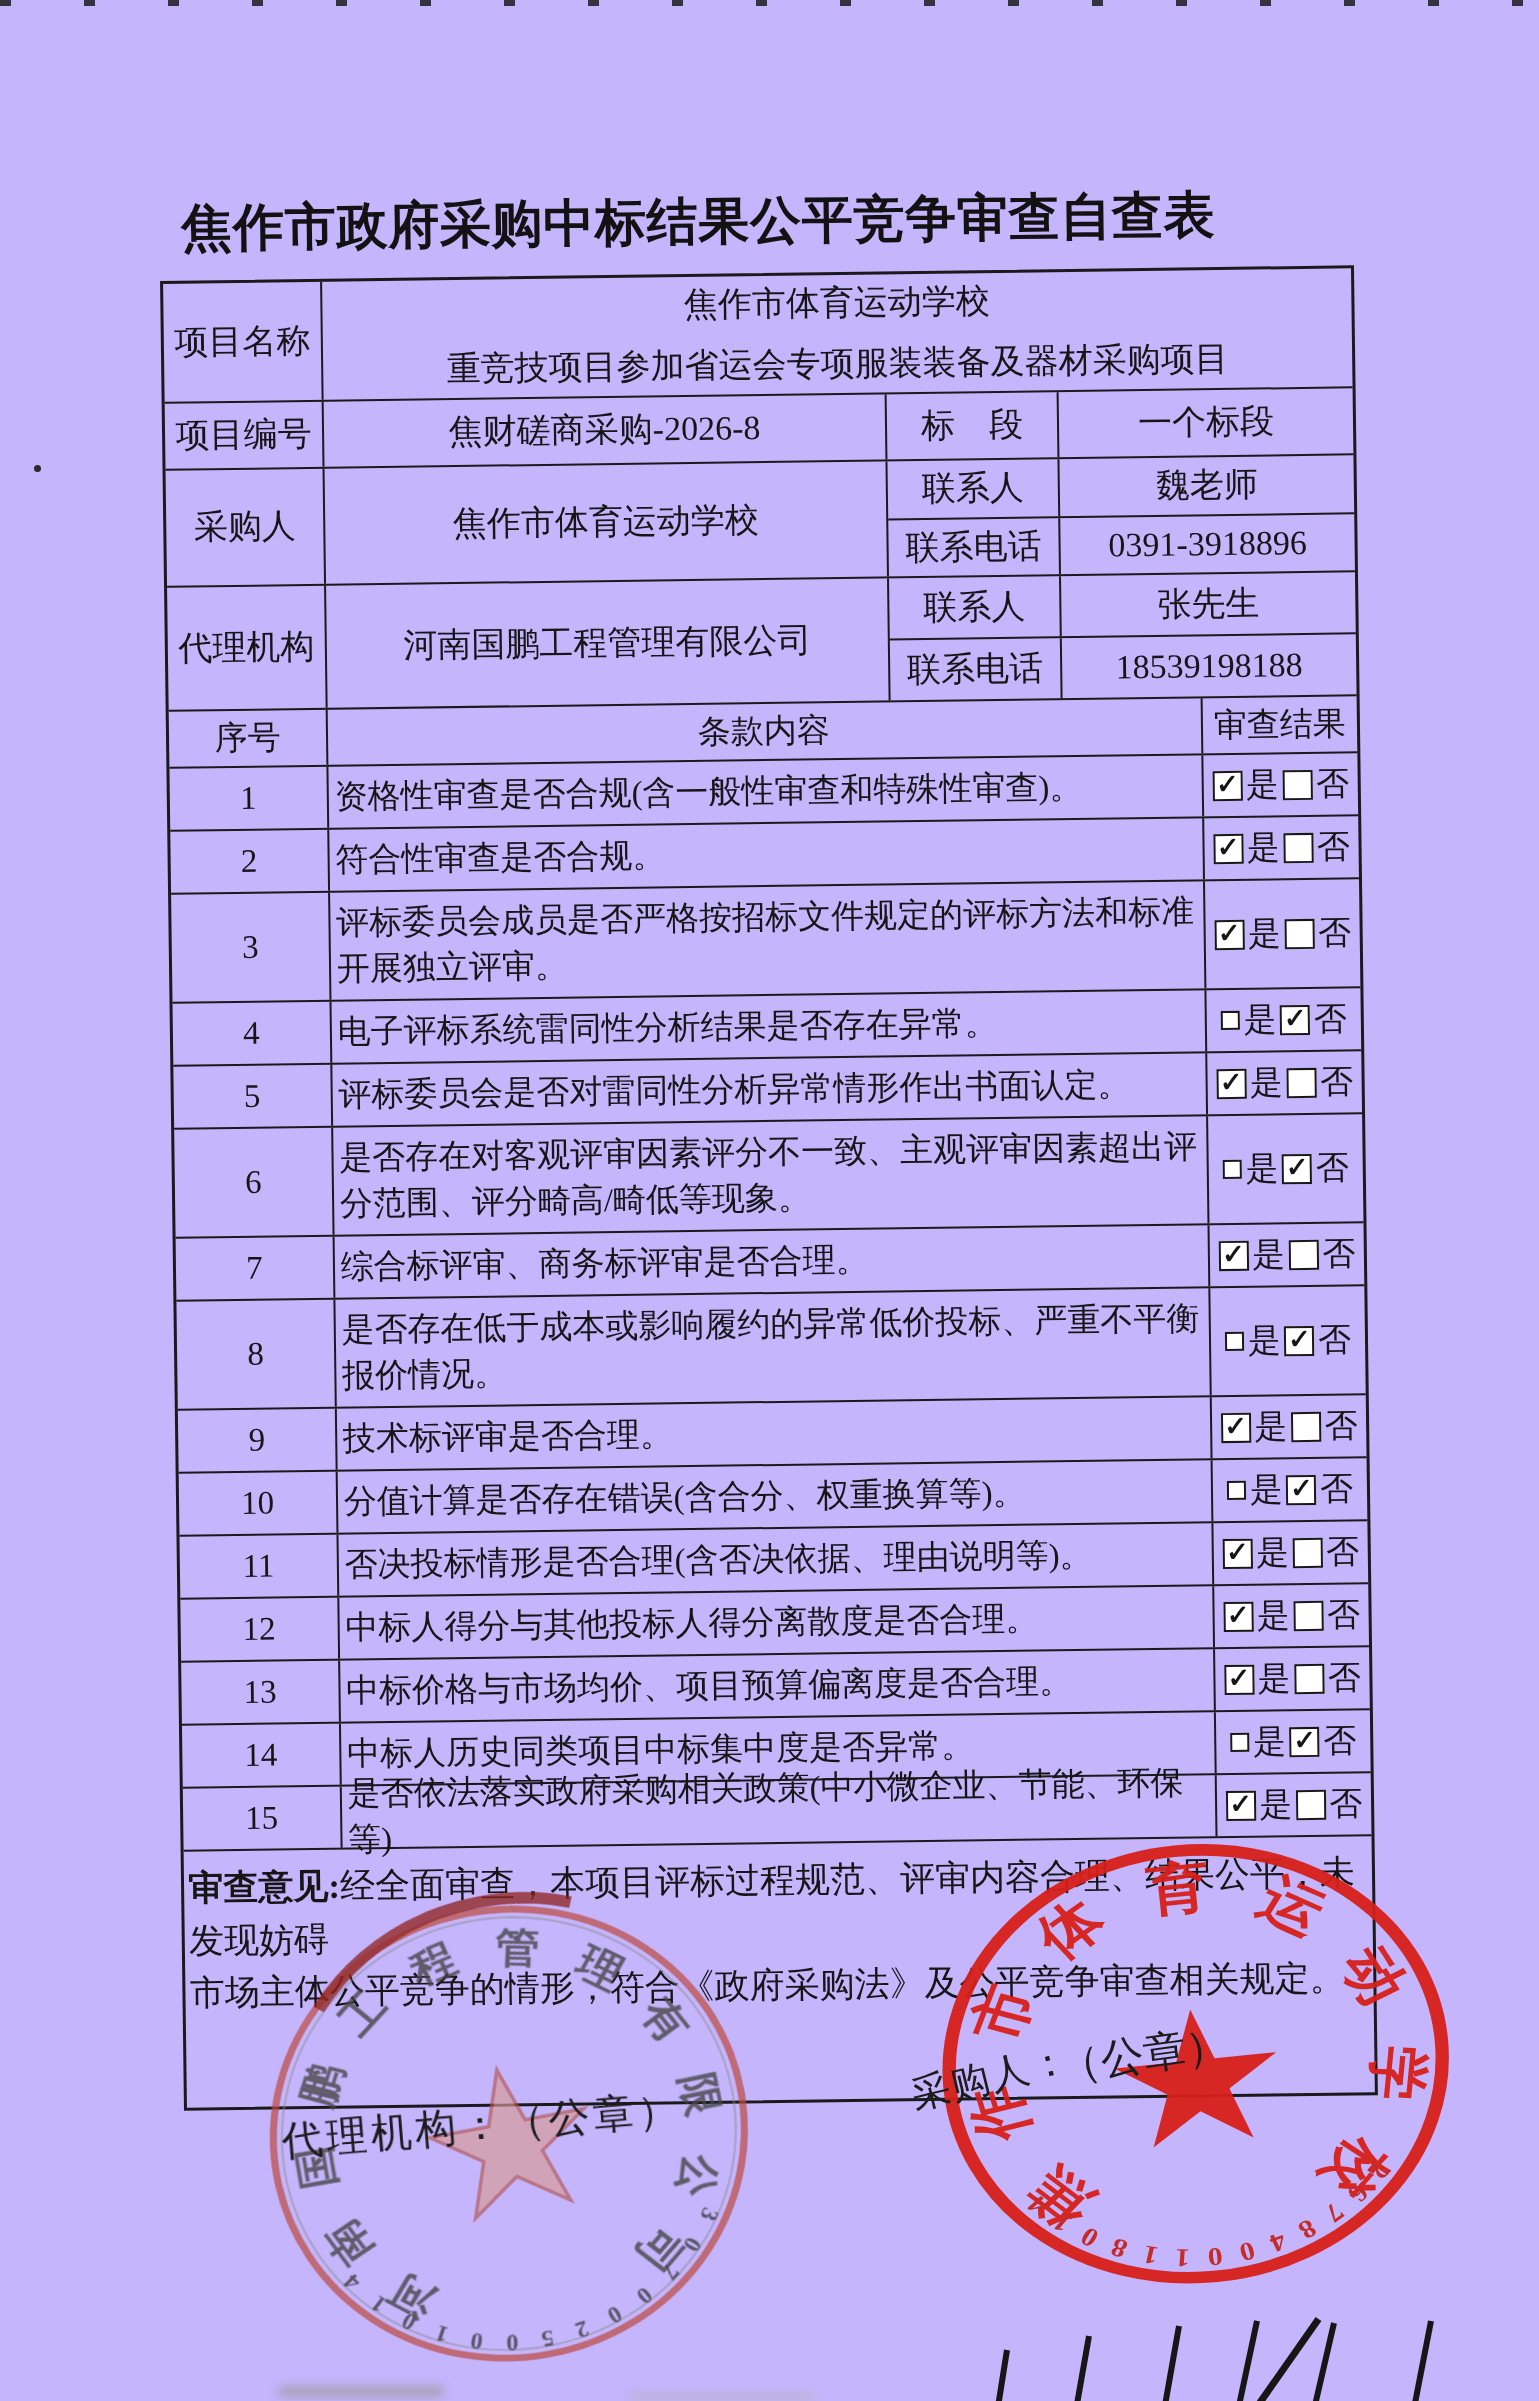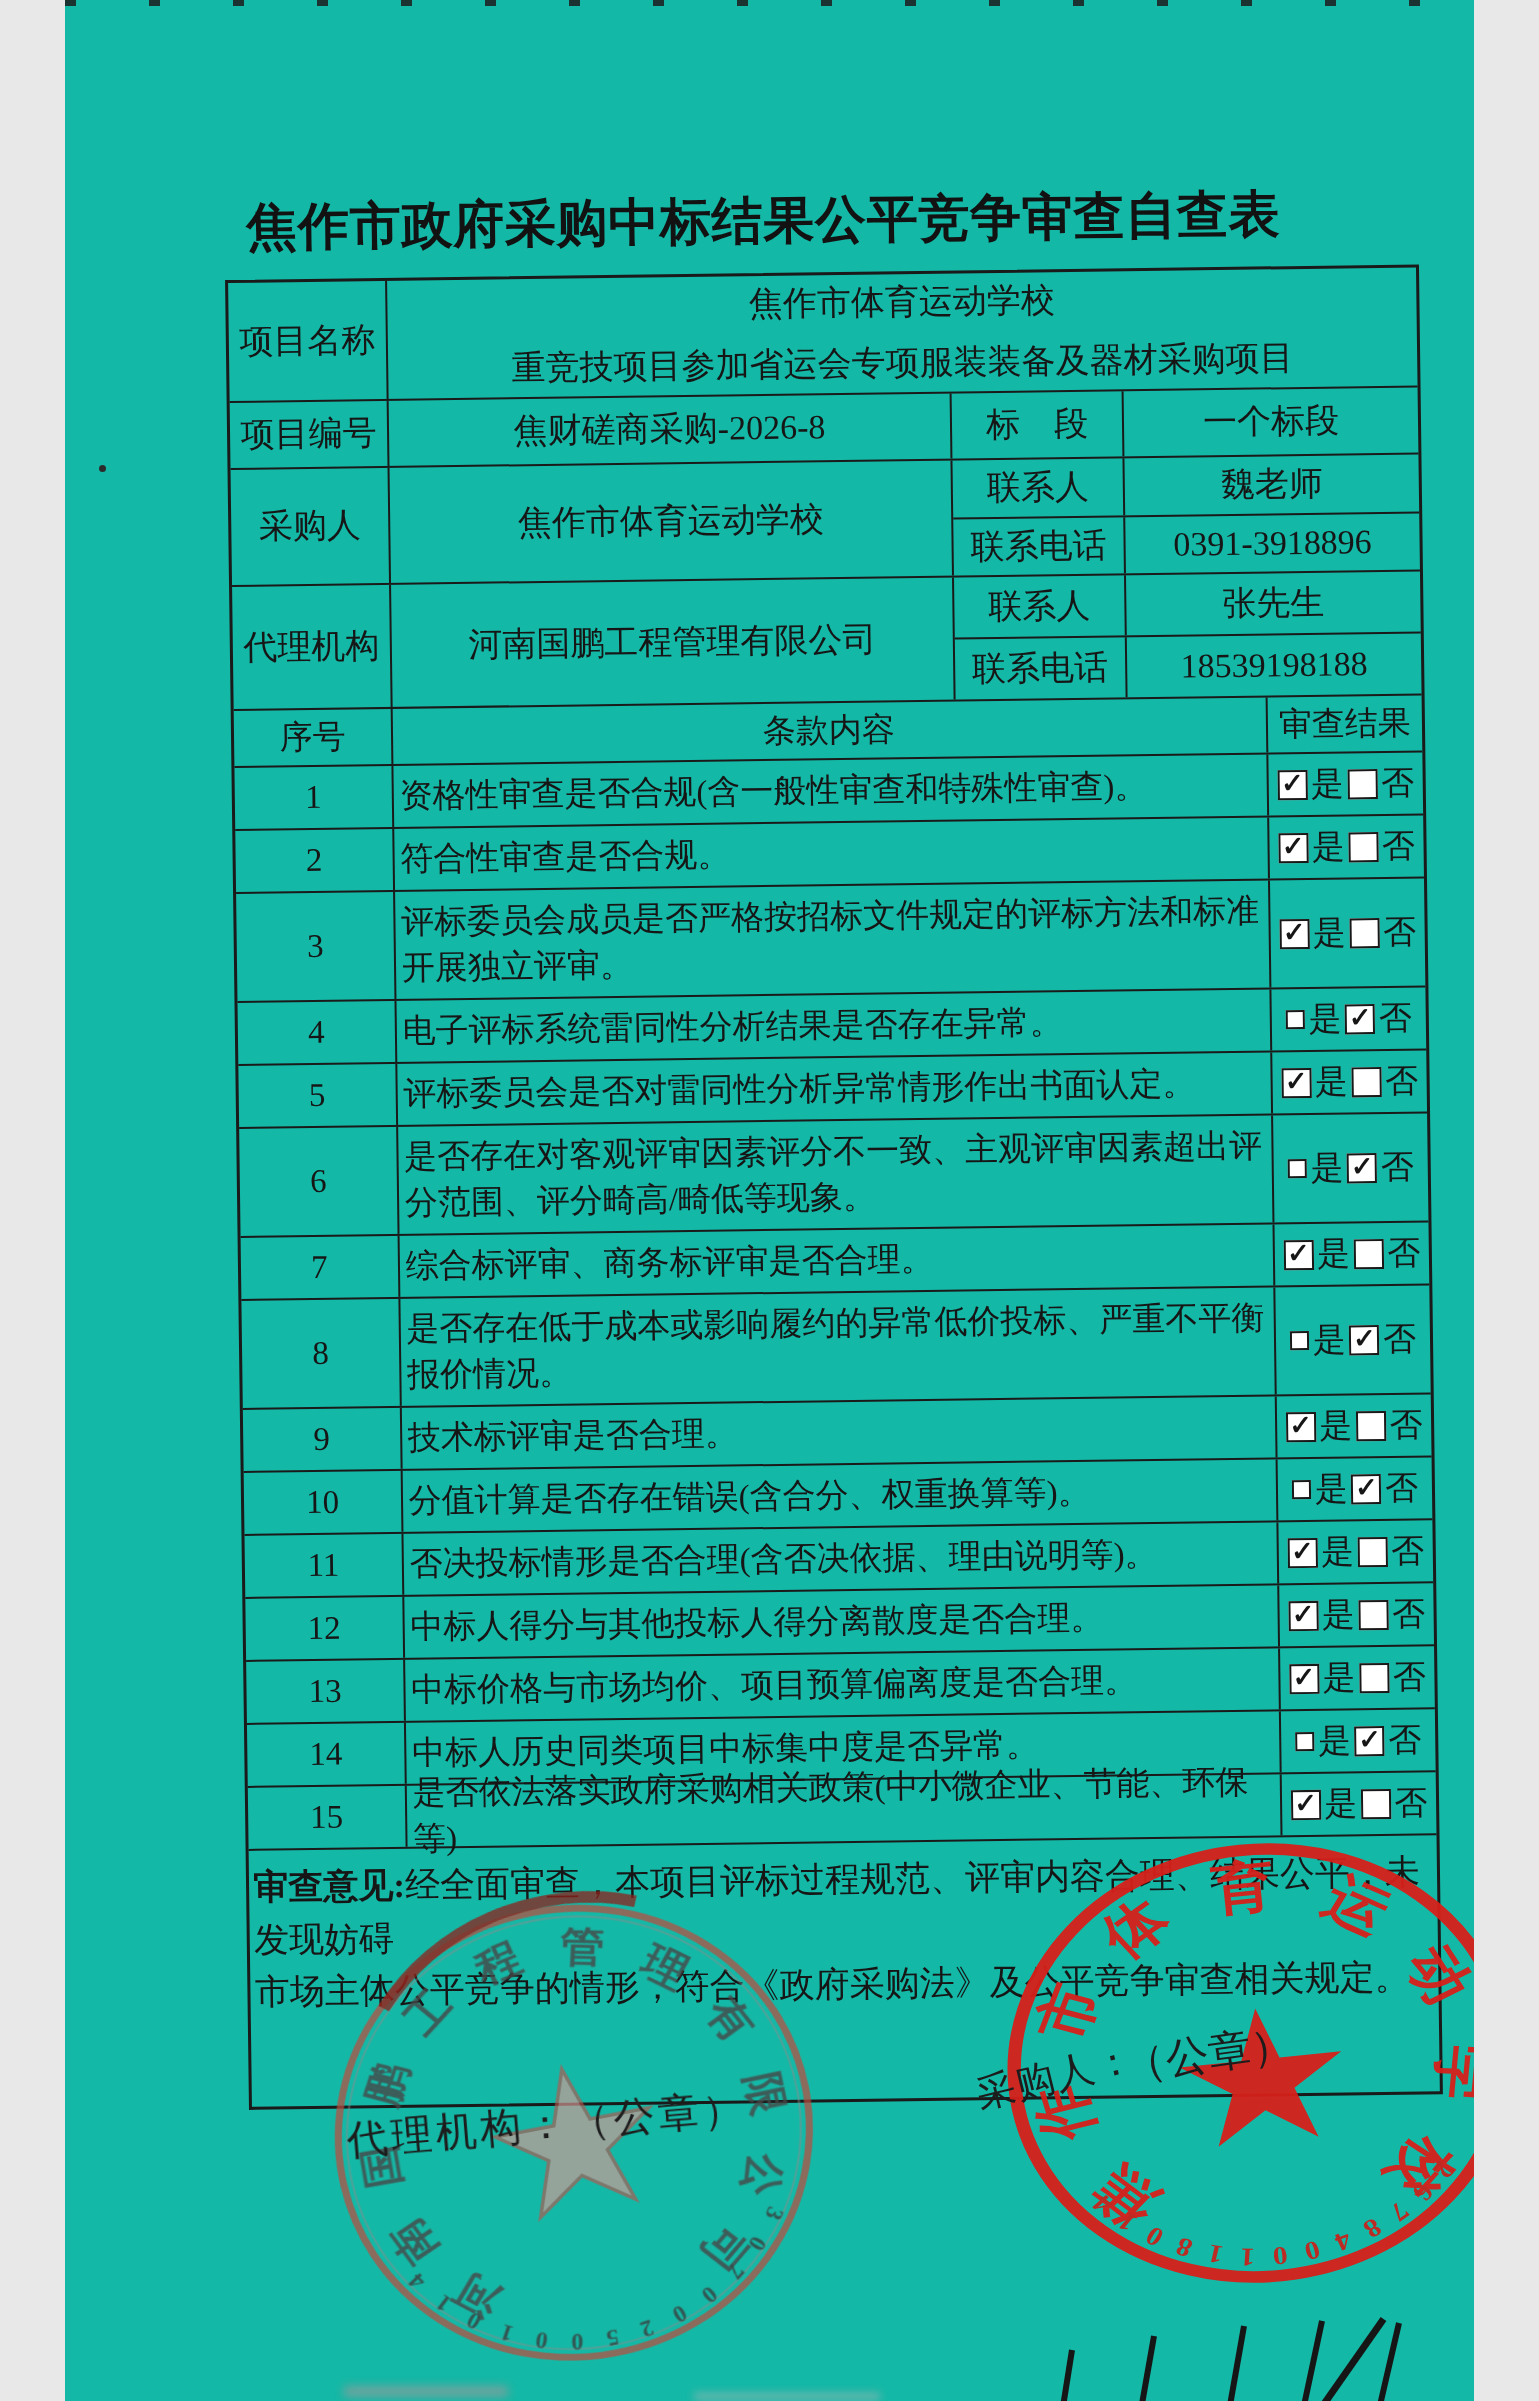--- a/index.html
+++ b/index.html
@@ -1,18 +1,18 @@
 <!DOCTYPE html>
 <html style="font-size:11.4px"><head>
 <meta charset="utf-8">
 <style>
   html,body{margin:0;padding:0;background:#e8e8e8;}
   .page{
-    position:relative; width:1409px; height:2401px; margin:0 auto;
-    background:#14b8a6; overflow:hidden;
+    position:relative; width:1539px; height:2401px; margin:0 auto;
+    background:#c4b5fd; overflow:hidden;
     font-family:"Liberation Serif","DejaVu Serif",serif;
     color:#161616;
   }
   .doc{position:absolute; inset:0; transform:rotate(-0.75deg); transform-origin:50% 40%;}
 
   
   .title{
     position:absolute; top:187px; left:122px; width:1172px;
     text-align:center; font-size:51px; font-weight:700; letter-spacing:0.7px;
     font-family:"Liberation Sans","DejaVu Sans",sans-serif;

